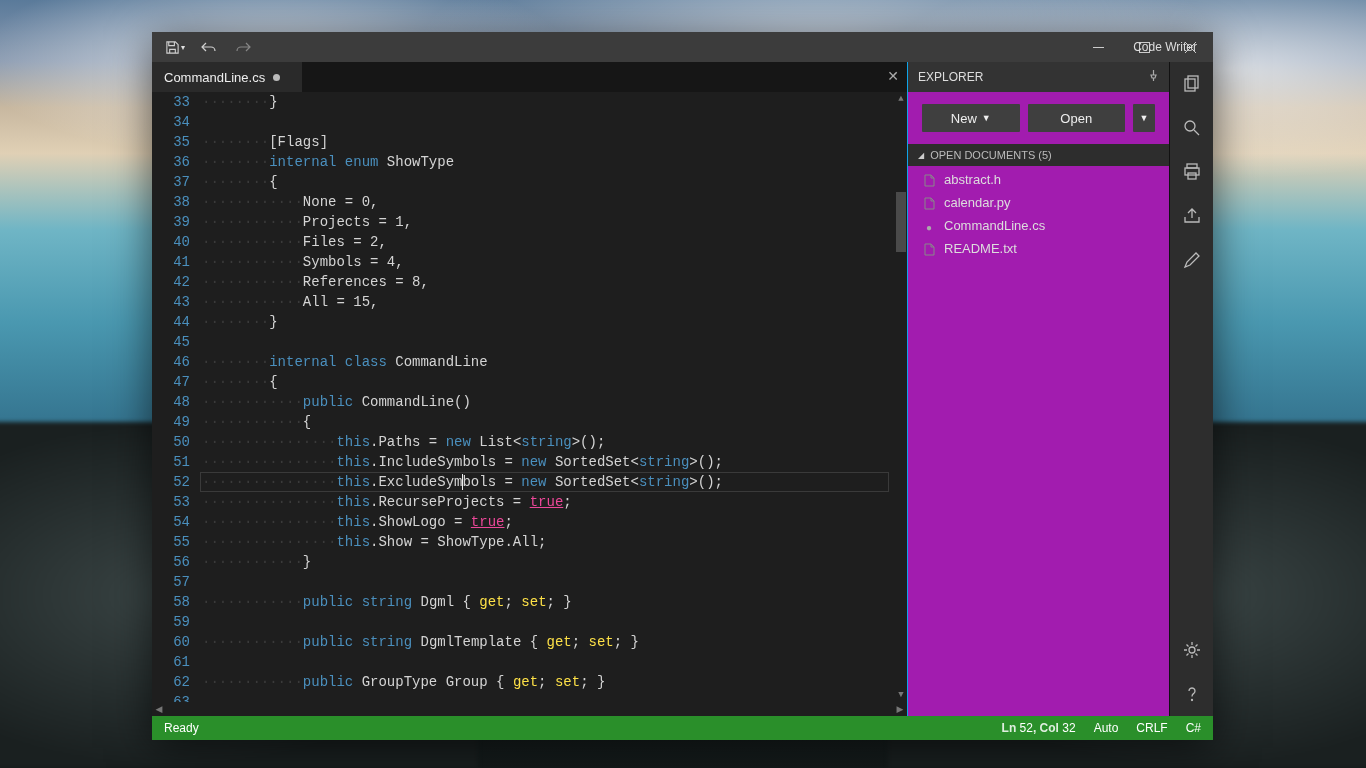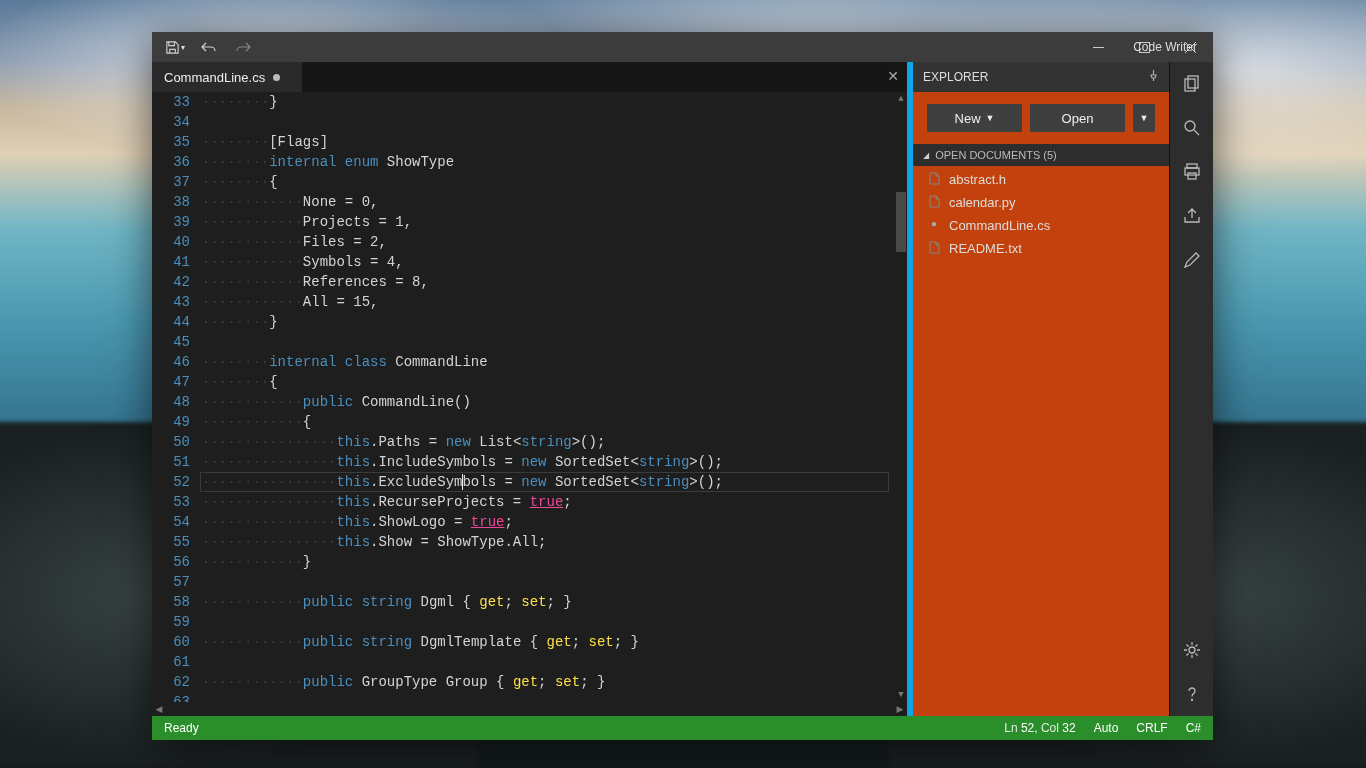--- a/index.html
+++ b/index.html
@@ -200,24 +200,24 @@
     height: 14px;
     background: #1e1e1e;
     display:flex;
     align-items:center;
   }
   .scrollbar-h .arrow { width:14px; text-align:center; color:#777; font-size:9px;}
 
   
   .right-pane {
     width: 262px;
-    background: #c2410c;
+    background: #a21caf;
     display: flex;
     flex-direction: column;
-    border-left: 6px solid #0ea5e9;
+    border-left: 1px solid #0ea5e9;
   }
   .explorer-header {
     height: 30px;
     background: #333333;
     display: flex;
     align-items: center;
     padding: 0 10px;
     font-size: 12px;
     color: #ddd;
     justify-content: space-between;
@@ -251,21 +251,21 @@
     font-size: 11px;
     color: #bbb;
     display: flex;
     align-items: center;
     gap: 6px;
   }
   .open-docs-header .tri { font-size: 8px; color:#ccc;}
   .file-list { padding: 2px 0; }
   .file-item {
     display: flex;
-    align-items: flex-start;
+    align-items: flex-end;
     gap: 8px;
     padding: 4px 10px 4px 14px;
     font-size: 13px;
     color: #ddd;
     cursor: pointer;
   }
   .file-icon { width: 14px; color: #888; font-size: 11px; flex-shrink:0; display:flex; align-items:center; justify-content:center;}
   .file-icon.dot { }
   .file-icon.dot::before { content:"●"; font-size:10px; color:#aaa;}
 
@@ -294,21 +294,21 @@
   .statusbar {
     height: 24px;
     background: #2a8f2a;
     color: #fff;
     display: flex;
     align-items: center;
     padding: 0 12px;
     font-size: 12px;
   }
   .statusbar .right { margin-left: auto; display:flex; gap:18px; align-items:center;}
-  .statusbar .dim { opacity: 0.85; }
+  .statusbar .dim { opacity: 0.85; font-weight: bold; }
 </style>
 </head>
 <body>
 
 <div class="desktop-bg">
   <div class="rocks-left"></div>
   <div class="rocks-right"></div>
 </div>
 
 <div class="window">

